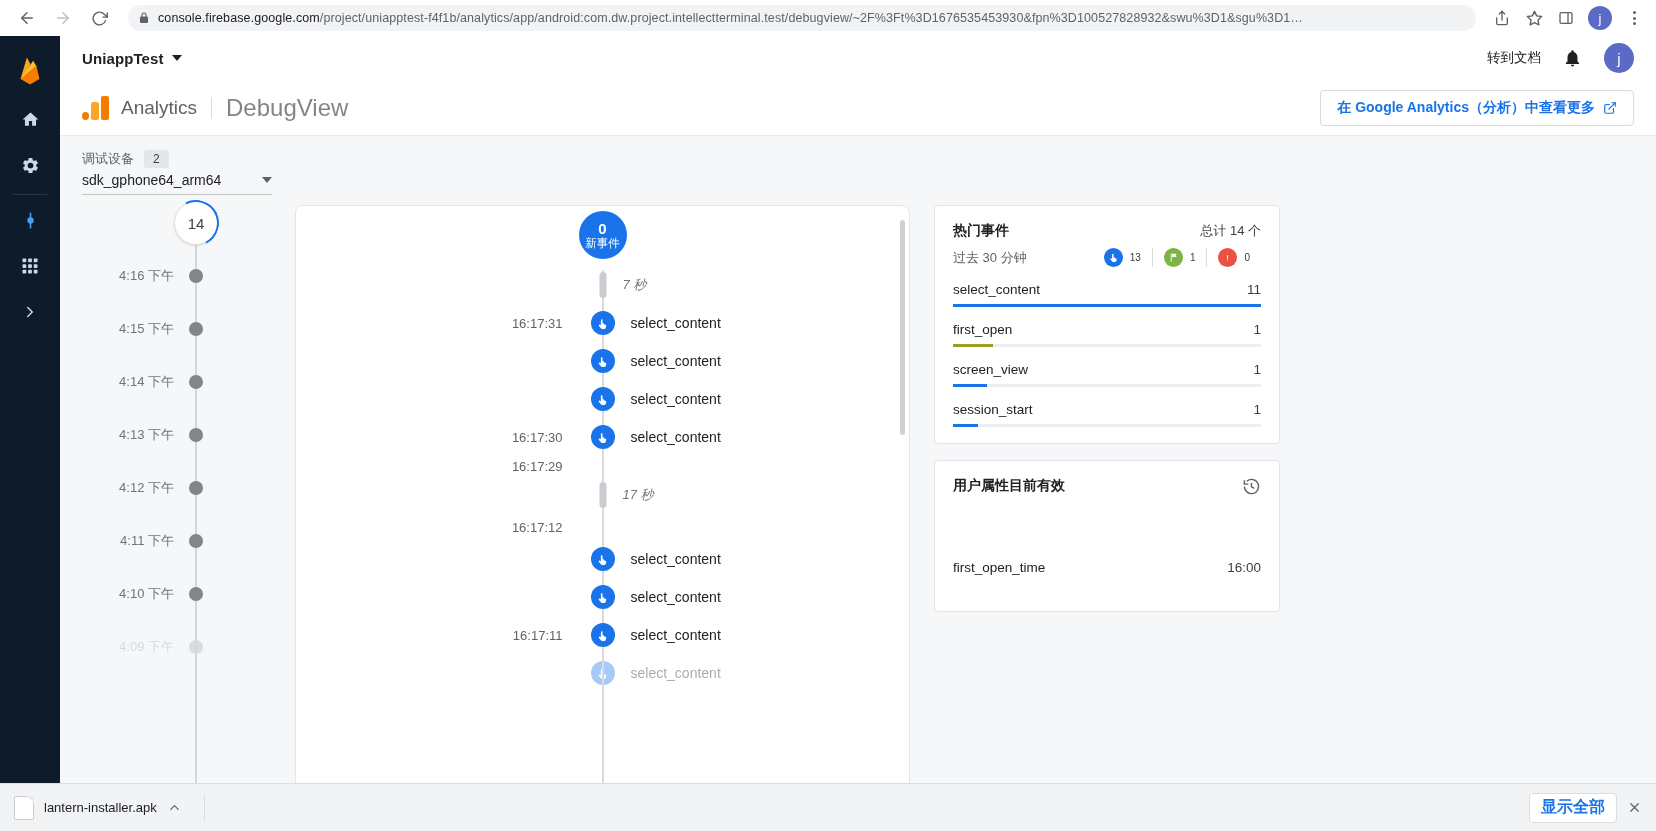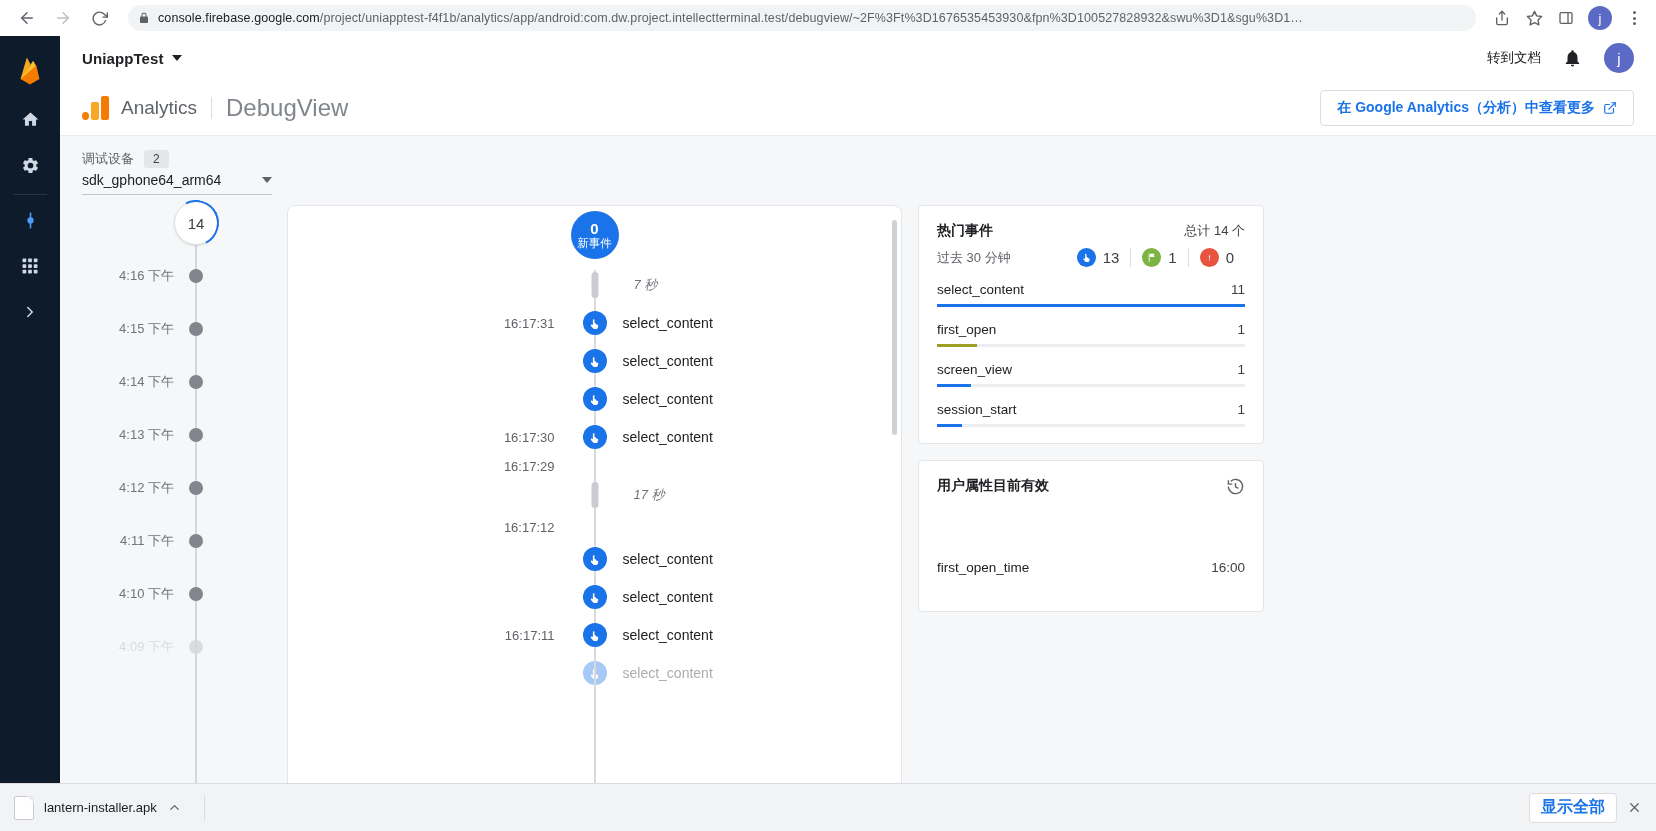--- a/index.html
+++ b/index.html
@@ -121,21 +121,21 @@
     border-radius: 3px; padding: 2px 9px;
   }
   .device-select {
     width: 190px; margin-top: 4px;
     border-bottom: 1px solid #c4c7c5;
     display: flex; align-items: center; padding-bottom: 6px;
   }
   .device-select-value { font-size: 14px; color: #202124; }
   .device-select .caret-down { margin-left: auto; border-top-color:#5f6368; }
 
-  .panels { flex: 1 1 auto; display: flex; min-height: 0; padding: 2px 22px 0 22px; gap: 0; }
+  .panels { flex: 1 1 auto; display: flex; min-height: 0; padding: 2px 22px 0 22px; gap: 8px; }
 
   
   .timeline {
     width: 205px; flex: 0 0 205px; position: relative;
     padding-top: 4px;
   }
   .tl-bubble {
     position: absolute; left: 92px; top: 0;
     width: 44px; height: 44px; border-radius: 50%;
     background: #fff; border: 1px solid #e0e0e0;
@@ -188,21 +188,21 @@
   .ev-head b { font-size: 15px; font-weight: 700; }
   .ev-head small { font-size: 11.5px; }
 
   .ev-list { position: absolute; top: 60px; left: 0; right: 0; bottom: 0; }
   .ev-row { height: 38px; position: relative; display: flex; align-items: center; }
   .ev-time {
     position: absolute; right: 50%; margin-right: 40px;
     font-size: 13px; color: #5f6368; white-space: nowrap;
   }
   .ev-gap-label {
-    position: absolute; left: 50%; margin-left: 39px;
+    position: absolute; left: 50%; margin-left: 20px;
     font-size: 13px; color: #70757a; font-style: italic; white-space: nowrap;
   }
   .ev-icon {
     position: absolute; left: 50%; transform: translateX(-50%);
     width: 24px; height: 24px; border-radius: 50%; background: #1a73e8;
     z-index: 2; display: flex; align-items: center; justify-content: center;
   }
   .ev-name {
     position: absolute; left: 50%; margin-left: 28px;
     font-size: 14px; color: #202124; white-space: nowrap;
@@ -235,21 +235,21 @@
   .badges { margin-left: auto; display: flex; align-items: center; gap: 0; }
   .badge-grp { display: flex; align-items: center; gap: 7px; padding: 0 11px; }
   .badge-grp + .badge-grp { border-left: 1px solid #dadce0; }
   .badge-ic {
     width: 19px; height: 19px; border-radius: 50%;
     display: flex; align-items: center; justify-content: center;
   }
   .badge-ic.blue { background: #1a73e8; }
   .badge-ic.green { background: #7cb342; }
   .badge-ic.red { background: #e8543f; }
-  .badge-num { font-size: 15px; color: #3c4043; }
+  .badge-num { font-size: 10px; color: #3c4043; }
 
   .ev-stat { margin-top: 15px; }
   .ev-stat-row { display: flex; align-items: baseline; }
   .ev-stat-name { font-size: 13.5px; color: #202124; }
   .ev-stat-val { margin-left: auto; font-size: 13.5px; color: #3c4043; }
   .ev-stat-track { height: 3px; background: #eceff1; margin-top: 7px; position: relative; }
   .ev-stat-fill { height: 3px; position: absolute; left: 0; top: 0; }
 
   .up-head { display: flex; align-items: flex-start; }
   .up-row { display: flex; align-items: baseline; margin-top: 22px; }

